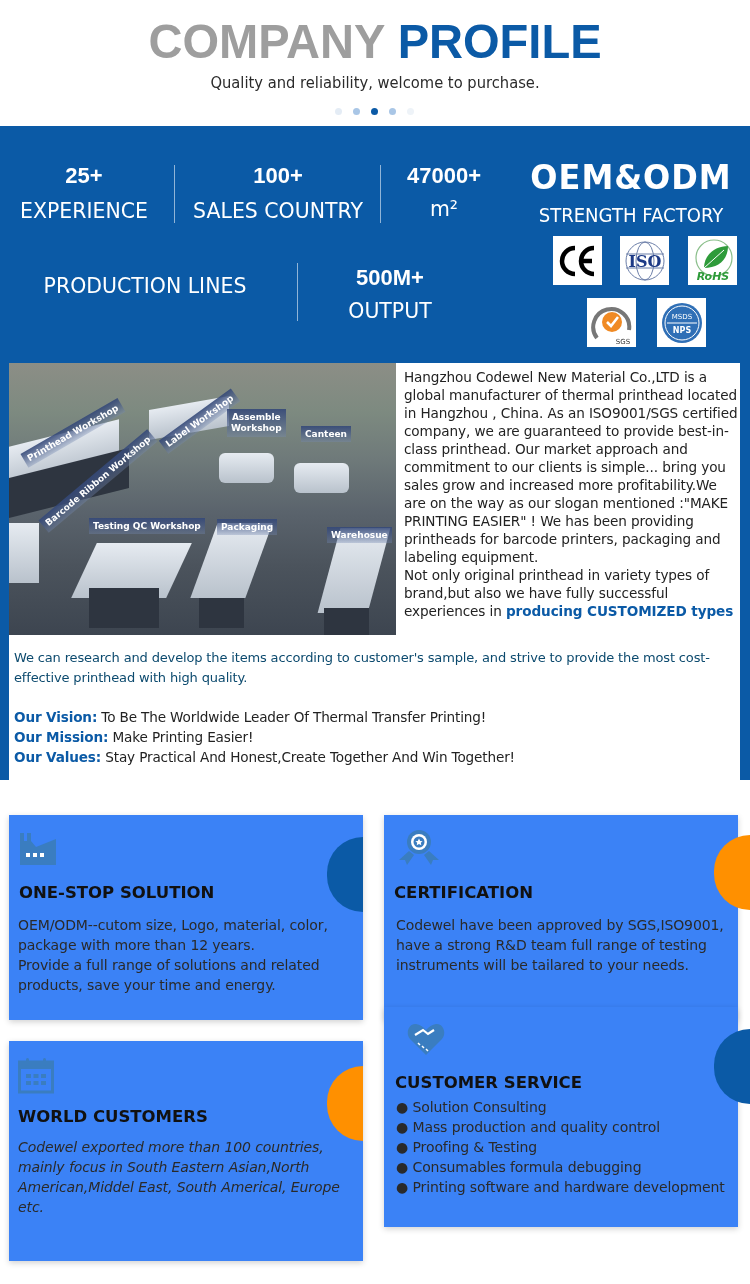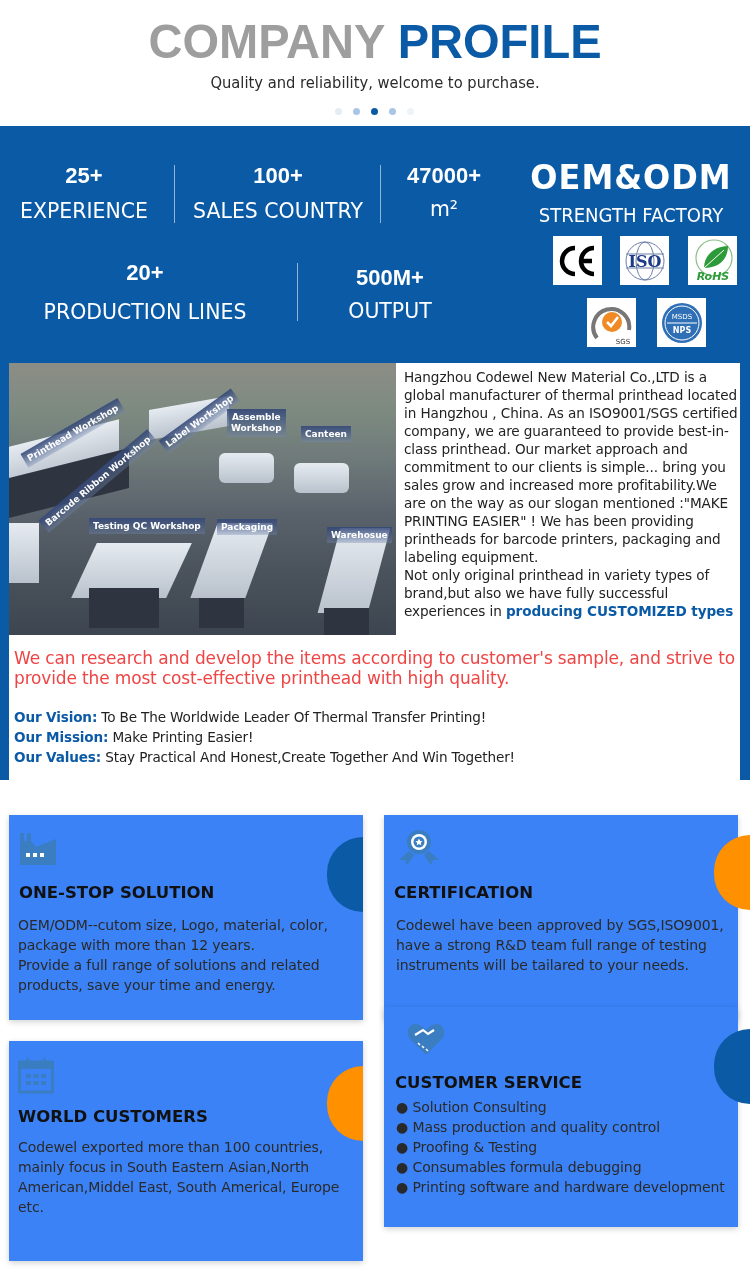--- a/index.html
+++ b/index.html
@@ -29,21 +29,21 @@
   
   .frame { position: absolute; left: 0; top: 363px; width: 750px; height: 417px; background: #0b5aa6; }
   .frame-inner { position: absolute; left: 9px; top: 0; width: 731px; height: 417px; background: #fff; }
   .photo { position: absolute; left: 9px; top: 363px; width: 387px; height: 272px; overflow: hidden;
     background: linear-gradient(180deg, #8c8e86 0%, #7d8a80 18%, #6f7a7a 35%, #5a636c 55%, #4b535c 75%, #3d4550 100%); }
   .photo .bld { position: absolute; background: linear-gradient(180deg, #e6ebf1, #b9c2cc); }
   .photo .dk { position: absolute; background: #2e3540; }
   .photo .lbl { position: absolute; color: #fff; font-family: "DejaVu Sans", sans-serif; font-weight: bold; font-size: 9px; padding: 3px 4px; background: linear-gradient(180deg, rgba(52,72,120,0.9), rgba(120,140,180,0.35)); white-space: nowrap; }
   .desc { position: absolute; left: 404px; top: 368px; width: 338px; font-family: "DejaVu Sans", sans-serif; font-size: 13.6px; line-height: 18px; color: #222; letter-spacing: -0.1px; }
   .desc .hl { color: #0b5aa6; font-weight: bold; }
-  .desc2 { position: absolute; left: 14px; top: 648px; width: 725px; font-family: "DejaVu Sans", sans-serif; font-size: 17px; line-height: 20px; color: #ef4444; letter-spacing: -0.15px; }
+  .desc2 { position: absolute; left: 14px; top: 648px; width: 725px; font-family: "DejaVu Sans", sans-serif; font-size: 13px; line-height: 20px; color: #0c4a6e; letter-spacing: -0.15px; }
   .vmv { position: absolute; left: 14px; top: 707px; width: 725px; font-family: "DejaVu Sans", sans-serif; font-size: 13.6px; line-height: 20px; color: #222; letter-spacing: -0.15px; }
   .vmv .k { color: #0b5aa6; font-weight: bold; }
 
   
   .card { position: absolute; background: #3b82f6; box-shadow: 0 2px 6px rgba(0,0,0,0.18); overflow: visible; }
   .card .deco { position: absolute; right: -12px; width: 36px; height: 75px; border-radius: 40px 0 0 40px; }
   .card .ico { position: absolute; left: 9px; top: 12px; width: 40px; height: 40px; }
   .card .ttl { position: absolute; left: 10px; font-family: "DejaVu Sans", sans-serif; font-weight: bold; font-size: 16.5px; color: #111; white-space: nowrap; }
   .card .body { position: absolute; left: 9px; width: 335px; font-family: "DejaVu Sans", sans-serif; font-size: 14px; line-height: 20px; color: #2a2a2a; letter-spacing: -0.1px; }
 </style>
@@ -76,21 +76,20 @@
   <div class="num">100+</div>
   <div class="lbl" style="margin-top:8px;">SALES COUNTRY</div>
 </div>
 <div class="vsep" style="left:380px; top:165px; height:58px;"></div>
 <div class="stat" style="left:386px; top:163px; width:116px;">
   <div class="num">47000+</div>
   <div class="lbl" style="margin-top:6px;">m²</div>
 </div>
 
 <div class="stat" style="left:14px; top:260px; width:262px;">
-  <div class="num">20+</div>
   <div class="lbl" style="margin-top:12px;">PRODUCTION LINES</div>
 </div>
 <div class="vsep" style="left:297px; top:263px; height:58px;"></div>
 <div class="stat" style="left:316px; top:265px; width:148px;">
   <div class="num">500M+</div>
   <div class="lbl" style="margin-top:6px;">OUTPUT</div>
 </div>
 
 <div class="oem">
   <div class="big">OEM&amp;ODM</div>
@@ -223,21 +222,21 @@
         <rect x="25" y="0" width="3" height="8" rx="1.5" fill="#3a7dc0"></rect>
         <rect x="8" y="16" width="5" height="4" fill="#3a7dc0"></rect>
         <rect x="15.5" y="16" width="5" height="4" fill="#3a7dc0"></rect>
         <rect x="23" y="16" width="5" height="4" fill="#3a7dc0"></rect>
         <rect x="8" y="23" width="5" height="4" fill="#3a7dc0"></rect>
         <rect x="15.5" y="23" width="5" height="4" fill="#3a7dc0"></rect>
         <rect x="23" y="23" width="5" height="4" fill="#3a7dc0"></rect>
       </svg>
   </div>
   <div class="ttl" style="top:66px; left:9px;">WORLD CUSTOMERS</div>
-  <div class="body" style="top:96px;">Codewel exported more than 100 countries, mainly focus in South Eastern Asian,North American,Middel East, South Americal, Europe etc.</div>
+  <div class="body" style="top:96px;font-style:italic;">Codewel exported more than 100 countries, mainly focus in South Eastern Asian,North American,Middel East, South Americal, Europe etc.</div>
 </div>
 
 <div class="card" style="left:384px; top:1007px; width:354px; height:220px;">
   <div class="deco" style="top:22px; background:#0b5aa6;"></div>
   <div class="ico" style="left:22px; top:14px;">
     <svg width="40" height="36" viewBox="0 0 40 36">
         <path d="M20 34 L4 18 C-1 12 3 2 10 3 C14 3.5 17 6 20 9 C23 6 26 3.5 30 3 C37 2 41 12 36 18 Z" fill="#3a7dc0"></path>
         <path d="M9 14 L17 9 L22 13 L28 9" fill="none" stroke="#fff" stroke-width="2.2"></path>
         <path d="M12 22 l2 2 M16 25 l2 2 M20 28 l2 2" stroke="#fff" stroke-width="1.5"></path>
       </svg>

